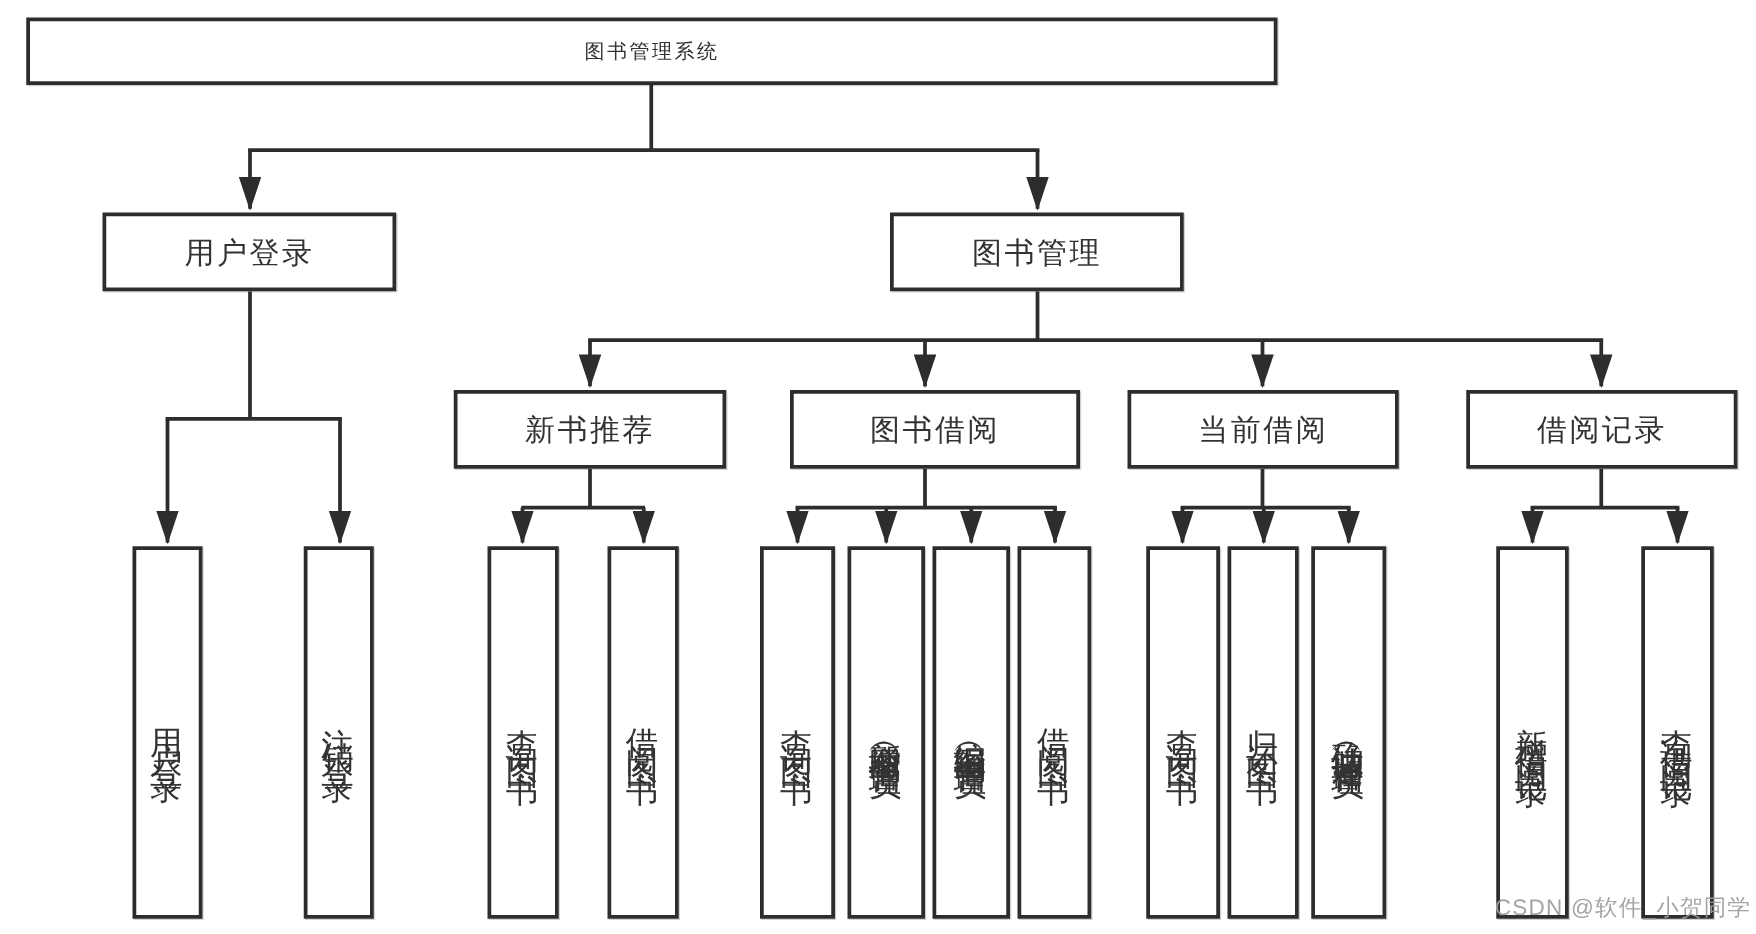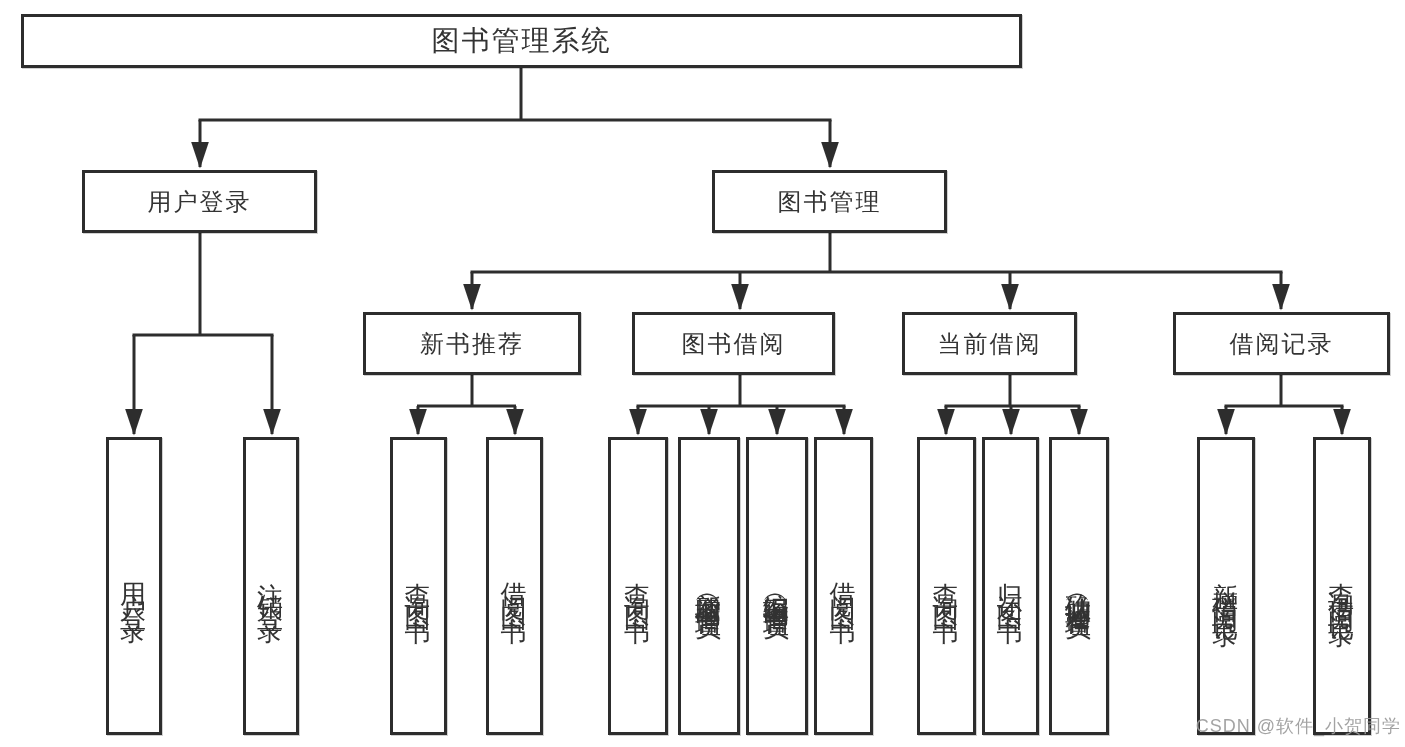--- a/index.html
+++ b/index.html
@@ -7,21 +7,21 @@
     position:relative;width:1405px;height:747px;background:#ffffff;overflow:hidden;
     font-family:"Liberation Sans","DejaVu Sans",sans-serif;
   }
   #wires{position:absolute;left:0;top:0;width:1405px;height:747px;}
   .box{
     position:absolute;box-sizing:border-box;border:3px solid #2d2d2d;background:#ffffff;
     display:flex;align-items:center;justify-content:center;
     color:#333333;font-size:24px;letter-spacing:2px;white-space:nowrap;
     box-shadow:1px 1px 0 rgba(0,0,0,0.18);
   }
-  .box.title{font-size:28px;}
+  .box.title{font-size:16px;}
   .v{
     writing-mode:vertical-rl;white-space:normal;font-size:26px;
     display:flex;align-items:center;justify-content:center;
   }
   .v4{letter-spacing:12px;}
   .v6{letter-spacing:8px;}
   .v9{letter-spacing:3px;}
   #watermark{
     position:absolute;right:4px;top:714px;color:#9c9c9c;font-size:18px;
     letter-spacing:1px;opacity:.92;white-space:nowrap;
@@ -81,22 +81,22 @@
       <line x1="1342" y1="406" x2="1342" y2="434" marker-end="url(#arw)"></line>
     </g>
   </svg>
 
   <div class="box title" style="left:21px;top:14px;width:1001px;height:54px">图书管理系统</div>
 
   <div class="box" style="left:82px;top:170px;width:235px;height:63px">用户登录</div>
   <div class="box" style="left:363px;top:312px;width:218px;height:63px">新书推荐</div>
 
   <div class="box" style="left:712px;top:170px;width:235px;height:63px">图书管理</div>
-  <div class="box" style="left:632px;top:312px;width:203px;height:63px">图书借阅</div>
-  <div class="box" style="left:902px;top:312px;width:175px;height:63px">当前借阅</div>
+  <div class="box" style="left:632px;top:312px;width:232px;height:63px">图书借阅</div>
+  <div class="box" style="left:902px;top:312px;width:217px;height:63px">当前借阅</div>
   <div class="box" style="left:1173px;top:312px;width:217px;height:63px">借阅记录</div>
 
   <div class="box v v4" style="left:106px;top:437px;width:56px;height:298px">用户登录</div>
   <div class="box v v4" style="left:243px;top:437px;width:56px;height:298px">注销登录</div>
 
   <div class="box v v4" style="left:390px;top:437px;width:57px;height:298px">查询图书</div>
   <div class="box v v4" style="left:486px;top:437px;width:57px;height:298px">借阅图书</div>
 
   <div class="box v v4" style="left:608px;top:437px;width:60px;height:298px">查询图书</div>
   <div class="box v v9" style="left:678px;top:437px;width:62px;height:298px">新增图书（管理员）</div>

